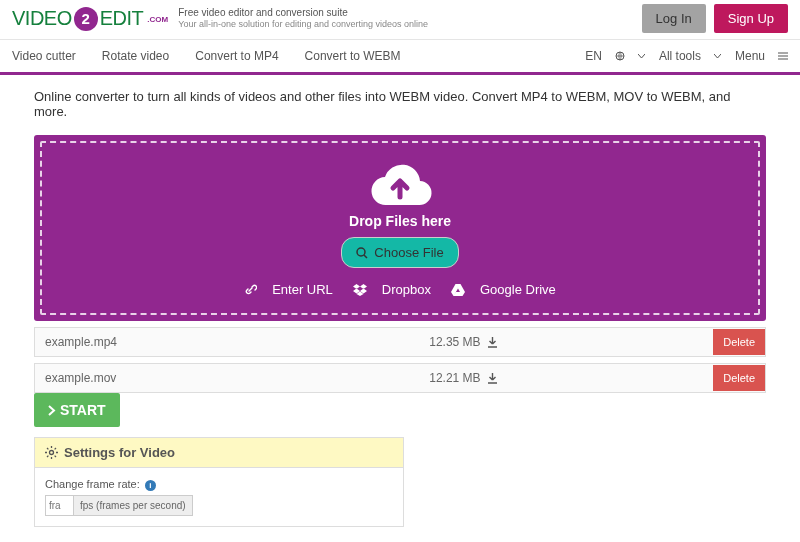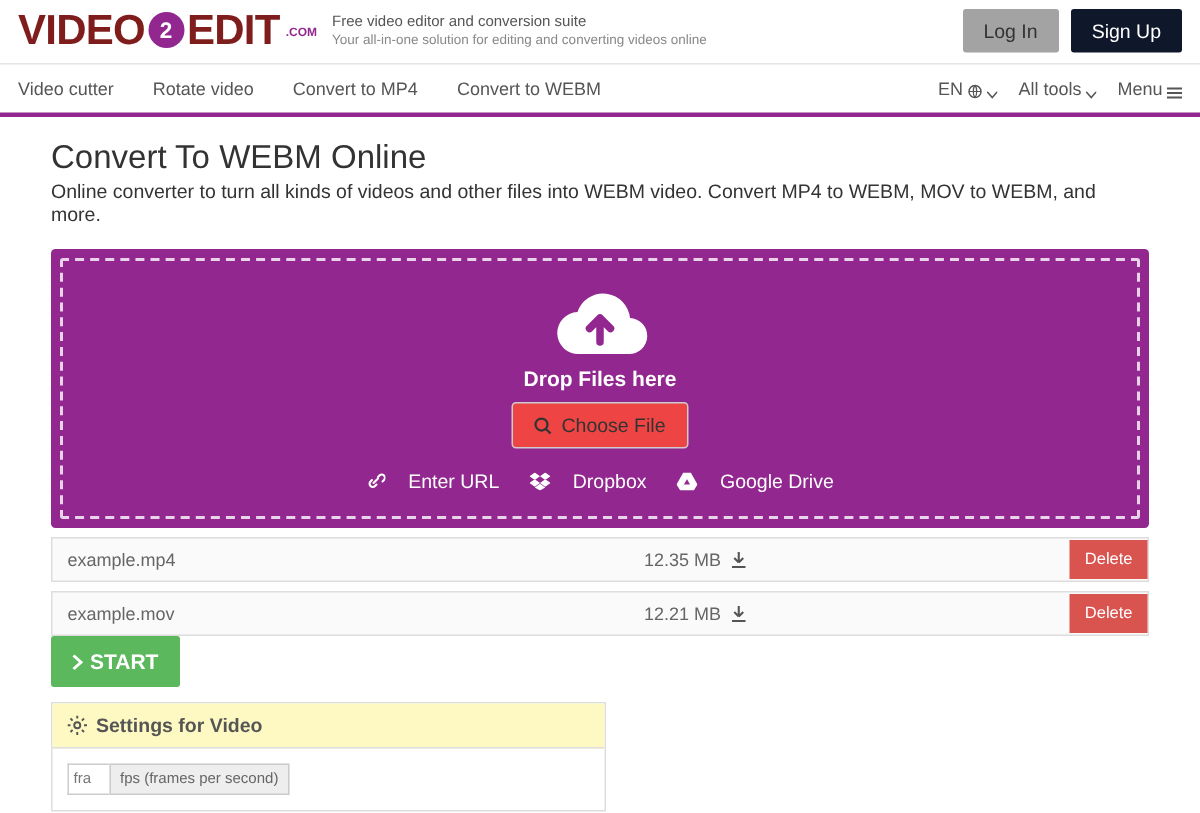--- a/index.html
+++ b/index.html
@@ -1,41 +1,41 @@
 <!DOCTYPE html>
 <html><head>
 <meta charset="utf-8">
 <style>
 *{box-sizing:border-box;margin:0;padding:0;font-family:"Helvetica Neue",Helvetica,Arial,sans-serif}
 body{background:#fff;font-size:13px;color:#333;width:800px}
 .topbar{display:flex;align-items:center;padding:4px 12px 6px 12px;border-bottom:1px solid #e5e5e5}
 .logo{display:flex;align-items:center;gap:2px}
-.logo-text{font-size:28px;font-weight:700;color:#7f1d1d;letter-spacing:-0.5px}
+.logo-text{font-size:20px;font-weight:400;color:#15803d;letter-spacing:-0.5px}
 .logo-circle{display:inline-flex;align-items:center;justify-content:center;width:24px;height:24px;border-radius:50%;background:#91278f;color:#fff;font-size:15px;font-weight:700}
 .logo-com{font-size:8px;color:#91278f;font-weight:700;margin-left:2px;margin-top:2px}
 .tagline{margin-left:10px;line-height:1.2}
 .tagline .t1{font-size:10px;color:#555}
 .tagline .t2{font-size:9px;color:#888}
 .auth{margin-left:auto;display:flex;gap:8px}
 .btn{border:none;padding:7px 14px;font-size:13px;cursor:pointer;border-radius:2px}
 .btn-login{background:#a3a3a3;color:#333}
-.btn-signup{background:#0f172a;color:#fff}
+.btn-signup{background:#be185d;color:#fff}
 .navbar-wrap{border-bottom:3px solid #91278f}
 .navbar{display:flex;align-items:center;padding:0 12px;height:32px;font-size:12px;color:#555}
 .navbar .link{margin-right:26px;cursor:pointer}
 .navbar .right{margin-left:auto;display:flex;gap:14px;align-items:center}
-.navbar .right .ritem{cursor:pointer;display:flex;align-items:flex-end;gap:3px}
+.navbar .right .ritem{cursor:pointer;display:flex;align-items:center;gap:13px}
 .content{padding:14px 34px}
 h1{font-size:22px;font-weight:500;color:#333;margin-bottom:2px}
 .sub{font-size:13px;color:#333;margin-bottom:16px}
 .dropzone{background:#91278f;border-radius:3px;padding:6px}
 .dz-inner{border:2px dashed rgba(255,255,255,0.8);border-radius:2px;padding:18px 0 16px 0;text-align:center;color:#fff}
 .dz-cloud{margin:0 auto 4px auto}
 .dz-label{font-size:14px;font-weight:600;margin-bottom:8px}
-.btn-choose{background:#ef4444;color:#333;padding:7px 14px;font-size:13px;border:1px solid #ccc;border-radius:3px;display:inline-flex;align-items:center;gap:6px;cursor:pointer}
+.btn-choose{background:#14b8a6;color:#333;padding:7px 14px;font-size:13px;border:1px solid #ccc;border-radius:13px;display:inline-flex;align-items:center;gap:6px;cursor:pointer}
 .dz-links{margin-top:14px;display:flex;gap:20px;justify-content:center;font-size:13px}
 .dz-links span{display:flex;align-items:center;gap:15px;cursor:pointer}
 .file-row{display:flex;align-items:center;border:1px solid #ddd;background:#fafafa;margin-top:6px;font-size:12px;color:#666}
 .file-row:nth-of-type(2){margin-top:10px}
 .fname{padding:7px 10px;flex:1}
 .fsize{padding:7px 10px;width:110px;text-align:right;display:flex;align-items:center;justify-content:flex-end;gap:6px}
 .fgap{flex:0.6}
 .fdel{background:#d9534f;color:#fff;border:none;padding:7px 10px;font-size:11px;cursor:pointer}
 .btn-start{background:#5cb85c;color:#fff;border:none;padding:9px 14px;font-size:14px;font-weight:700;display:flex;align-items:center;gap:4px;cursor:pointer;border-radius:2px}
 .settings{border:1px solid #ddd;margin-top:10px;width:370px}
@@ -96,21 +96,20 @@
         <span>Menu</span>
         <svg width="10" height="8" viewBox="0 0 10 8">
             <path d="M0 1h10M0 4h10M0 7h10" stroke="#555" stroke-width="1.2"></path>
           </svg>
       </span>
     </div>
   </div>
 </div>
 
 <div class="content">
-  <h1>Convert To WEBM Online</h1>
   <div class="sub">Online converter to turn all kinds of videos and other files into WEBM video. Convert MP4 to WEBM, MOV to WEBM, and more.</div>
 
   <div class="dropzone">
     <div class="dz-inner">
       <svg class="dz-cloud" width="70" height="48" viewBox="0 0 70 48">
         <path d="M55 20a18 18 0 00-35-4 14 14 0 001 28h33a12 12 0 001-24z" fill="#fff"></path>
         <path d="M35 36V20m0 0l-7 7m7-7l7 7" stroke="#91278f" stroke-width="5" fill="none" stroke-linecap="round" stroke-linejoin="round"></path>
       </svg>
       <div class="dz-label">Drop Files here</div>
       <button class="btn-choose">
@@ -176,20 +175,24 @@
   <div class="settings">
     <div class="settings-head">
       <svg width="13" height="13" viewBox="0 0 13 13">
           <circle cx="6.5" cy="6.5" r="2" fill="none" stroke="#555" stroke-width="1.3"></circle>
           <path d="M6.5 0v2M6.5 11v2M0 6.5h2M11 6.5h2M2 2l1.4 1.4M9.6 9.6L11 11M11 2L9.6 3.4M3.4 9.6L2 11" stroke="#555" stroke-width="1.3"></path>
         </svg>
       <span>Settings for Video</span>
     </div>
     <div class="settings-body">
       <div class="srow">
+        <label>
+          <span>Change frame rate:</span>
+          <span class="info">i</span>
+        </label>
         <div class="fps-wrap">
           <input type="text" placeholder="fra" style="">
           <span class="unit">fps (frames per second)</span>
         </div>
       </div>
 
     </div>
   </div>
 </div>
 

